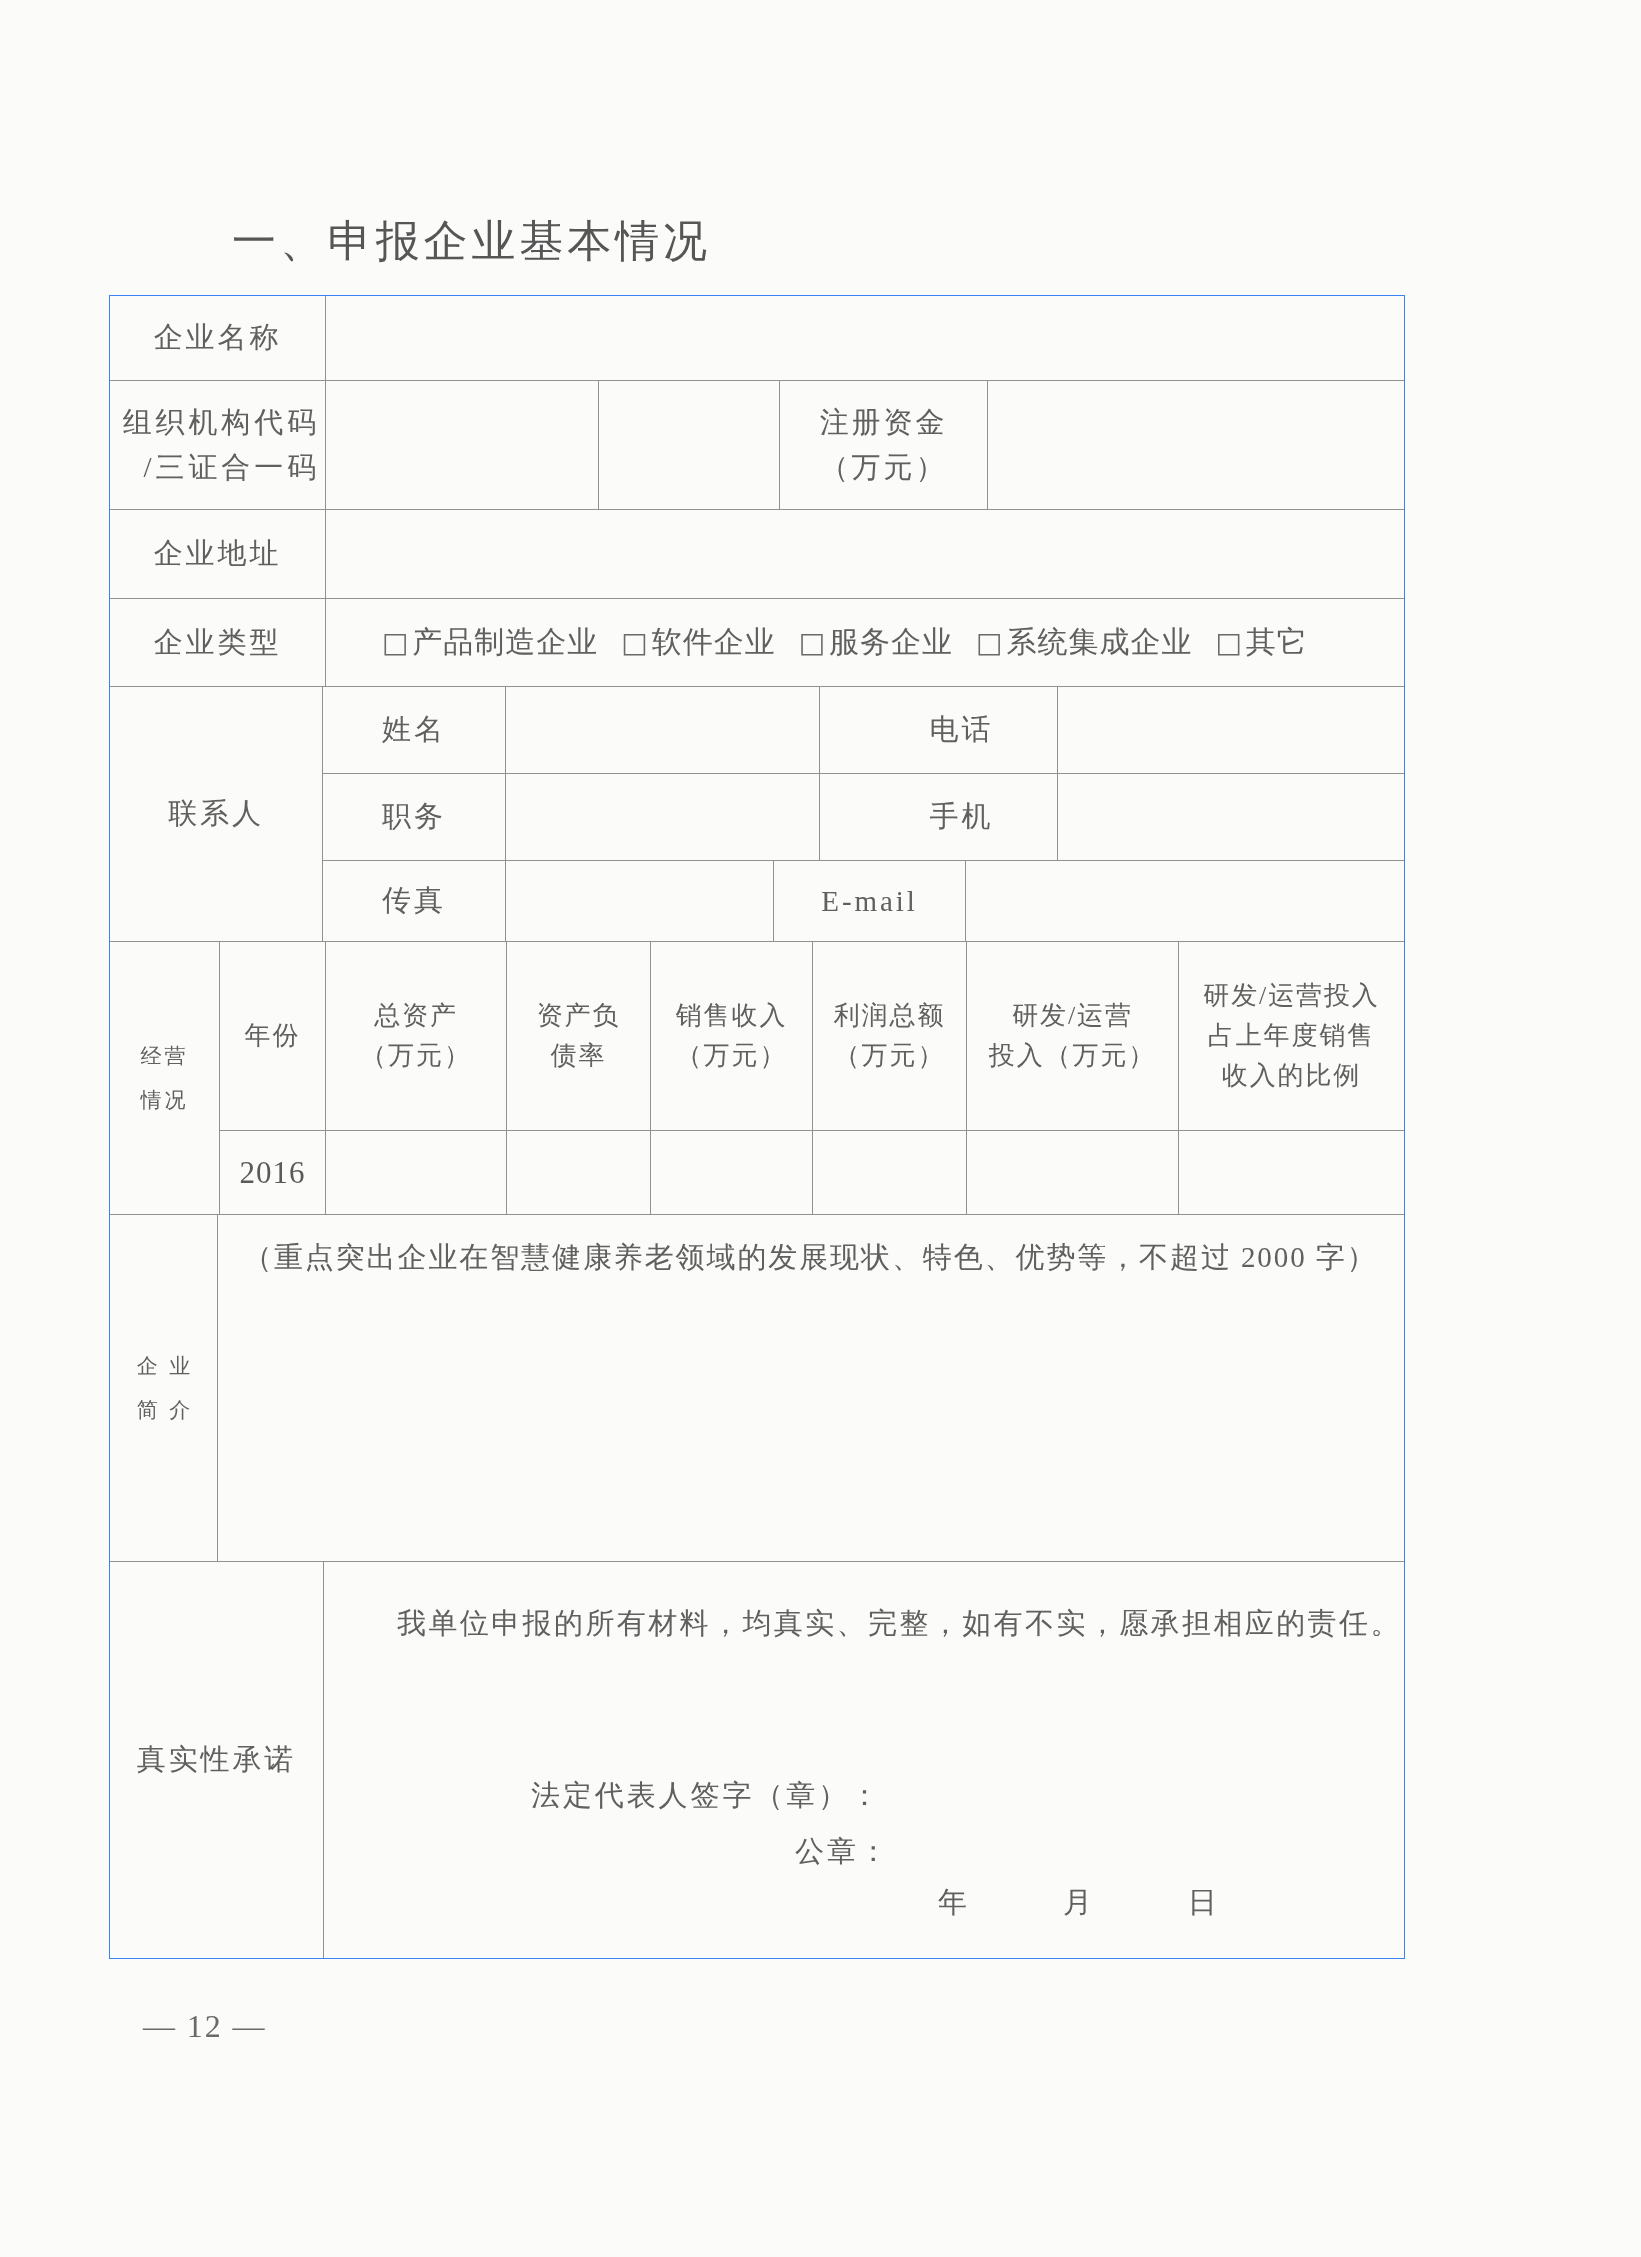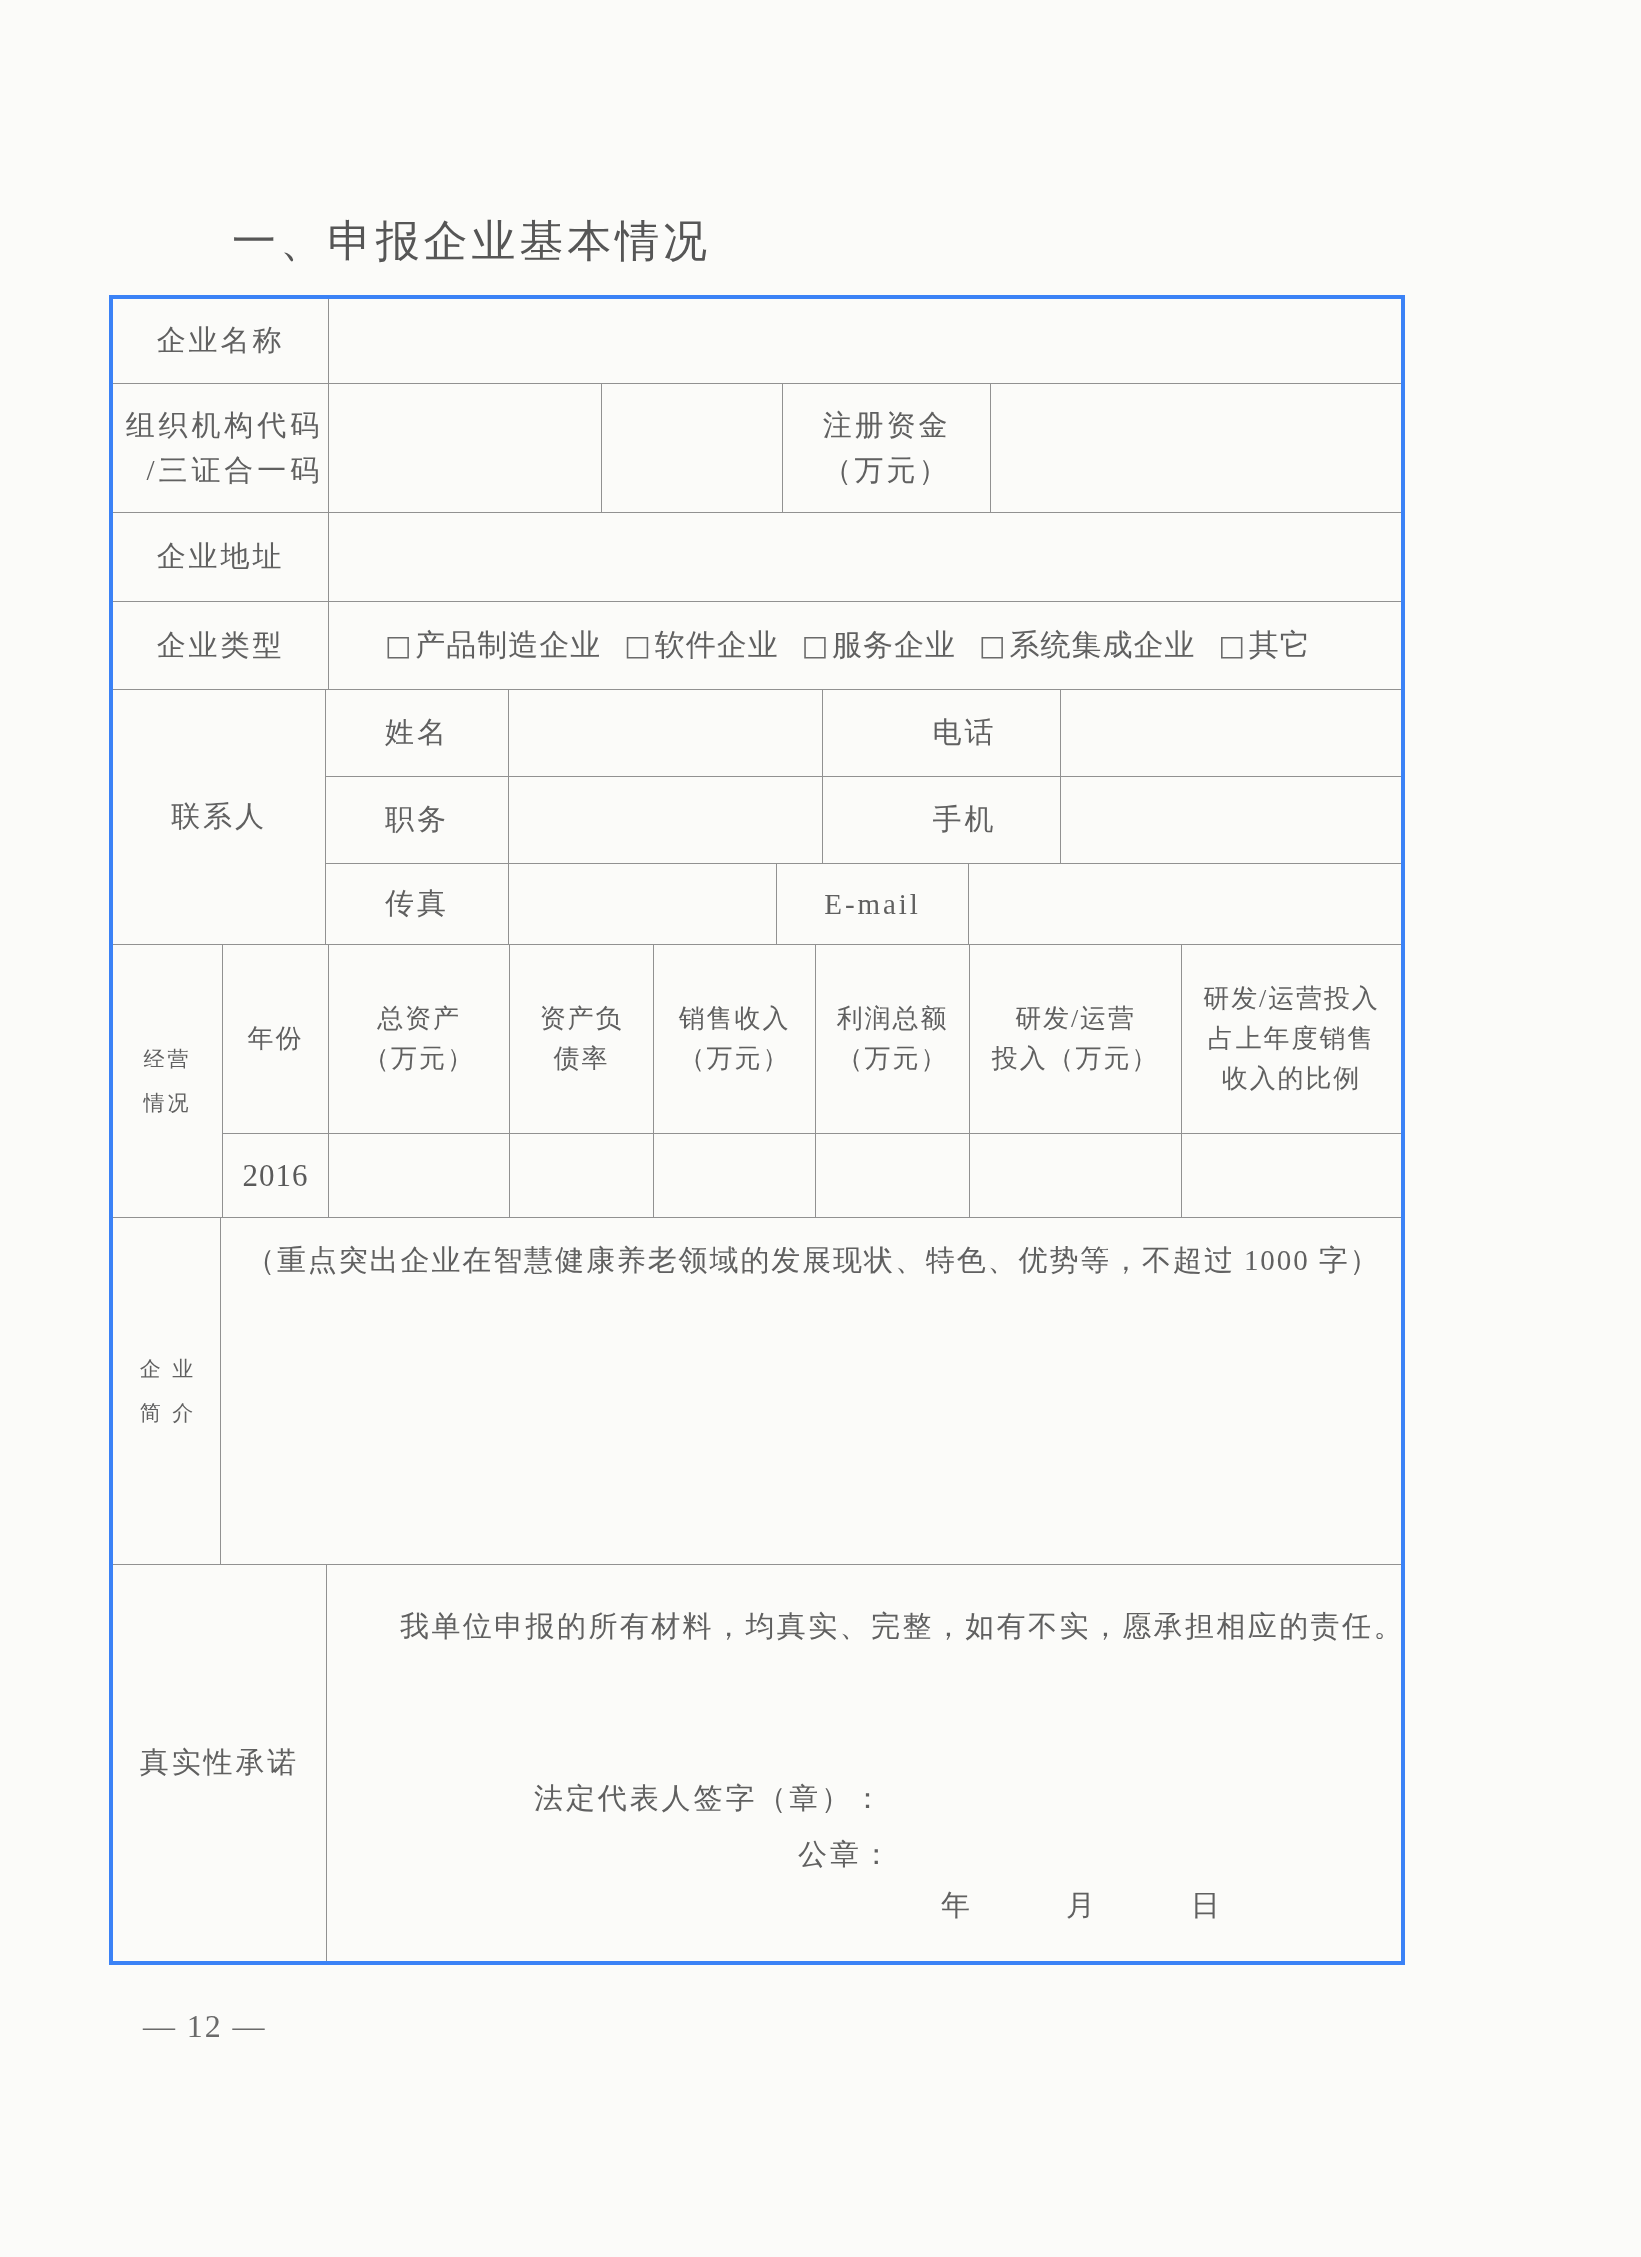--- a/index.html
+++ b/index.html
@@ -8,21 +8,21 @@
   .page {
     position:relative; width:1641px; height:2257px;
     background:#fbfbf9; overflow:hidden;
   }
   .title {
     position:absolute; left:232px; top:212px;
     font-size:44px; font-weight:500; letter-spacing:3.9px; color:#565656;
   }
   .tbl {
     position:absolute; left:109px; top:295px; width:1296px;
-    border:4px solid #3b82f6;
+    border:1px solid #3b82f6;
   }
   .row { display:flex; border-bottom:1px solid #919191; }
   .row:last-child { border-bottom:none; }
   .cell { border-right:1px solid #919191; display:flex; align-items:center; justify-content:center; }
   .cell:last-child { border-right:none; }
   .grow { flex:1 1 auto; }
 
   
   .w224{width:216px;flex:none} .w283{width:273px;flex:none} .w183{width:177px;flex:none}
   .w187{width:181px;flex:none} .w215{width:208px;flex:none}
@@ -253,21 +253,21 @@
     </div>
 
     <div class="row r-profile">
       <div class="cell label-cell w112">
         <span class="vlines two-stack wide-ls">
           <span>企业</span>
           <span>简介</span>
         </span>
       </div>
       <div class="cell grow profile-content">
-        <div class="profile-note">（重点突出企业在智慧健康养老领域的发展现状、特色、优势等，不超过 1000 字）</div>
+        <div class="profile-note">（重点突出企业在智慧健康养老领域的发展现状、特色、优势等，不超过 2000 字）</div>
       </div>
     </div>
 
     <div class="row r-commit">
       <div class="cell label-cell w222">
         <span>真实性承诺</span>
       </div>
       <div class="cell grow commit-content">
         <div class="commit-line c-statement">我单位申报的所有材料，均真实、完整，如有不实，愿承担相应的责任。</div>
         <div class="commit-line c-sign">法定代表人签字（章）：</div>

